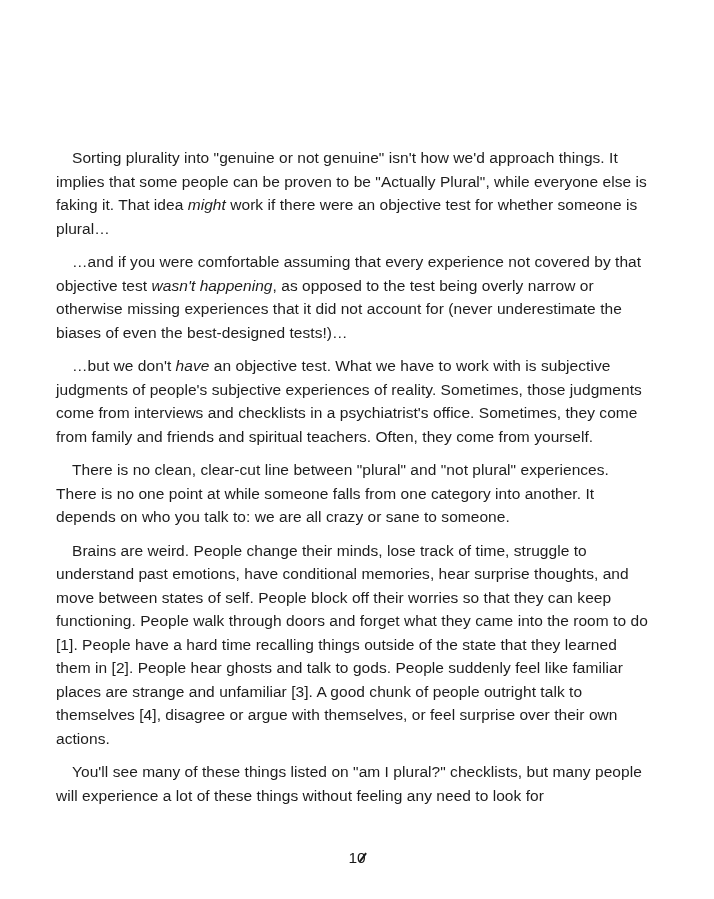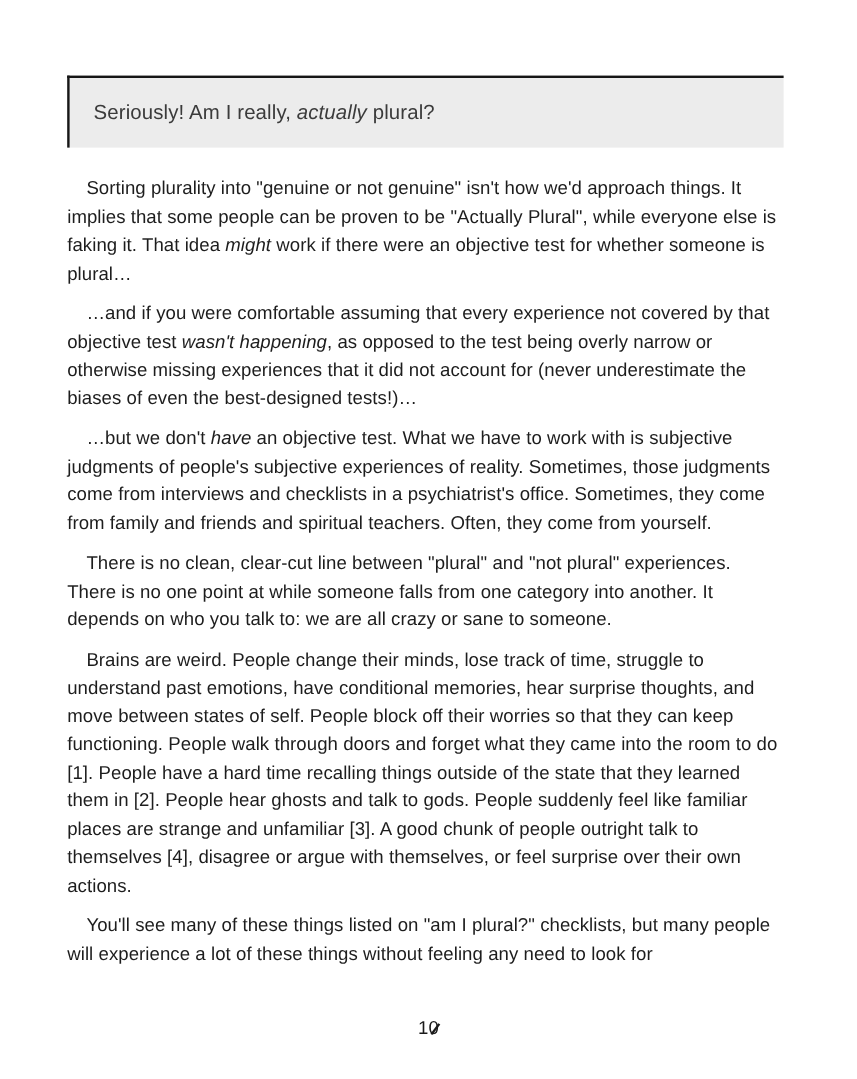--- a/index.html
+++ b/index.html
@@ -63,23 +63,20 @@
     width: 1.5px; height: 10.5px;
     background: #1a1a1a;
     transform: rotate(37deg);
   }
 </style>
 </head>
 <body>
 
 <div class="page">
 
-  <div class="callout">
-    <div class="heading"><span>Seriously! Am I really, </span><em>actually</em><span> plural?</span></div>
-  </div>
 
   <div class="content"><p><span>Sorting plurality into "genuine or not genuine" isn't how we'd approach things. It implies that some people can be proven to be "Actually Plural", while everyone else is faking it. That idea </span><em>might</em><span> work if there were an objective test for whether someone is plural…</span></p><p><span>…and if you were comfortable assuming that every experience not covered by that objective test </span><em>wasn't happening</em><span>, as opposed to the test being overly narrow or otherwise missing experiences that it did not account for (never underestimate the biases of even the best-designed tests!)…</span></p><p><span>…but we don't </span><em>have</em><span> an objective test. What we have to work with is subjective judgments of people's subjective experiences of reality. Sometimes, those judgments come from interviews and checklists in a psychiatrist's office. Sometimes, they come from family and friends and spiritual teachers. Often, they come from yourself.</span></p><p><span>There is no clean, clear-cut line between "plural" and "not plural" experiences. There is no one point at while someone falls from one category into another. It depends on who you talk to: we are all crazy or sane to someone.</span></p><p><span>Brains are weird. People change their minds, lose track of time, struggle to understand past emotions, have conditional memories, hear surprise thoughts, and move between states of self. People block off their worries so that they can keep functioning. People walk through doors and forget what they came into the room to do [1]. People have a hard time recalling things outside of the state that they learned them in [2]. People hear ghosts and talk to gods. People suddenly feel like familiar places are strange and unfamiliar [3]. A good chunk of people outright talk to themselves [4], disagree or argue with themselves, or feel surprise over their own actions.</span></p><p><span>You'll see many of these things listed on "am I plural?" checklists, but many people will experience a lot of these things without feeling any need to look for</span></p></div>
 
   <div class="footer">
     <span class="pageno">
       <span>10</span>
       <span class="zero-slash"></span>
     </span>
   </div>
 

